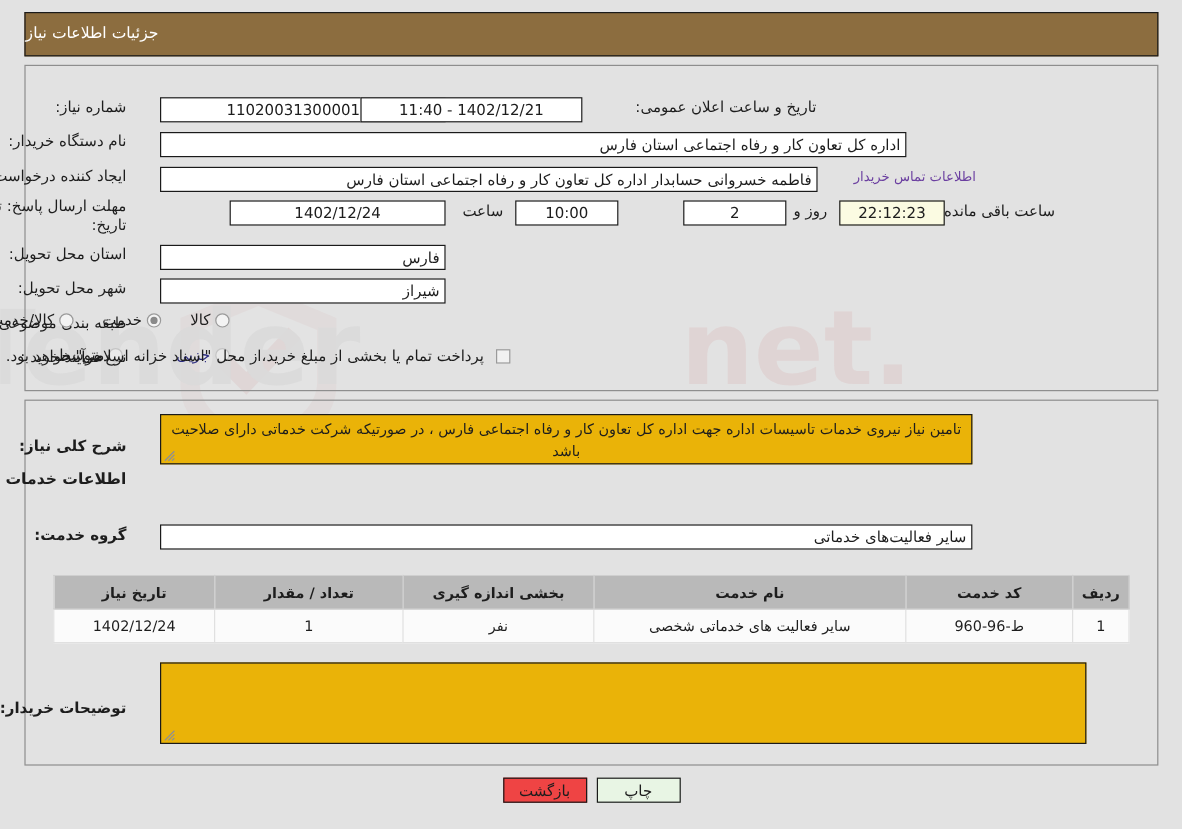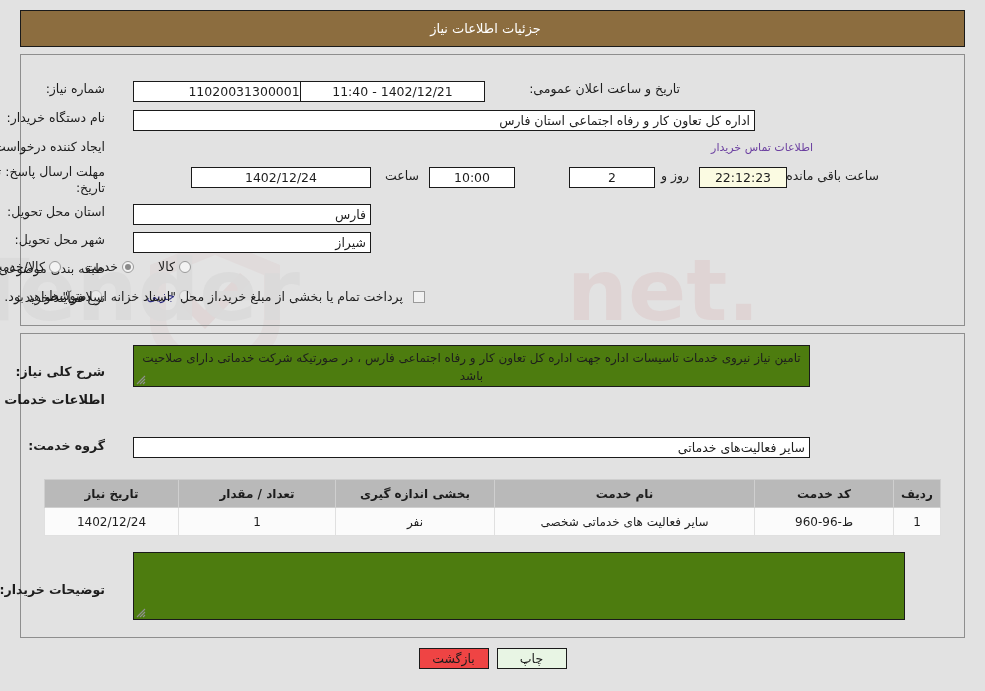--- a/index.html
+++ b/index.html
@@ -32,21 +32,21 @@
     position: absolute;
     top: 10px; right: 20px;
     width: 945px; height: 37px;
     background: #8c6d3f;
     border: 1px solid #1a1a1a;
     box-sizing: border-box;
     color: #ffffff;
     font-size: 13px;
     display: flex;
     align-items: center;
-    justify-content: center;
+    justify-content: flex-end;
     padding-right: 14px;
     z-index: 3;
   }
 
   
   .panel {
     position: absolute;
     border: 1px solid #8e8e8e;
     box-sizing: border-box;
     background: transparent;
@@ -119,21 +119,21 @@
     width: 12px; height: 12px;
     border: 1px solid #9a9a9a;
     background: #f1f1f1;
     box-sizing: border-box;
     vertical-align: middle;
     margin: 0 4px;
   }
 
   
   .ta {
-    background: #4d7c0f;
+    background: #eab308;
     border: 1px solid #1a1a1a;
     box-sizing: border-box;
     font-size: 12px;
     color: #1d1d1d;
     padding: 3px 6px 0 6px;
     line-height: 18px;
     text-align: center;
     position: relative;
     overflow: hidden;
   }
@@ -236,20 +236,21 @@
   <div class="inp center" style="position:absolute; right:500px; top:81px; width:185px; z-index:4;">1402/12/21 - 11:40</div>
 
   <div class="frow" style="right:880px; top:112px;">
     <span class="lbl">نام دستگاه خریدار:</span>
   </div>
   <div class="inp right" style="position:absolute; right:230px; top:110px; width:622px; z-index:4;">اداره کل تعاون  کار و رفاه اجتماعی استان فارس</div>
 
   <div class="frow" style="right:880px; top:141px;">
     <span class="lbl">ایجاد کننده درخواست:</span>
   </div>
+  <div class="inp right" style="position:absolute; right:304px; top:139px; width:548px; z-index:4;">فاطمه خسروانی حسابدار اداره کل تعاون  کار و رفاه اجتماعی استان فارس</div>
   <a class="link" style="position:absolute; right:172px; top:141px; z-index:4;">اطلاعات تماس خریدار</a>
 
   <div class="frow" style="right:880px; top:163px; display:block; width:120px; white-space:normal; line-height:16px;">
     <span class="lbl">مهلت ارسال پاسخ: تا تاریخ:</span>
   </div>
   <div class="inp center" style="position:absolute; right:614px; top:167px; width:180px; z-index:4;">1402/12/24</div>
 
   <span class="lbl" style="position:absolute; right:566px; top:170px; z-index:4;">ساعت</span>
   <div class="inp center" style="position:absolute; right:470px; top:167px; width:86px; z-index:4;">10:00</div>
 

